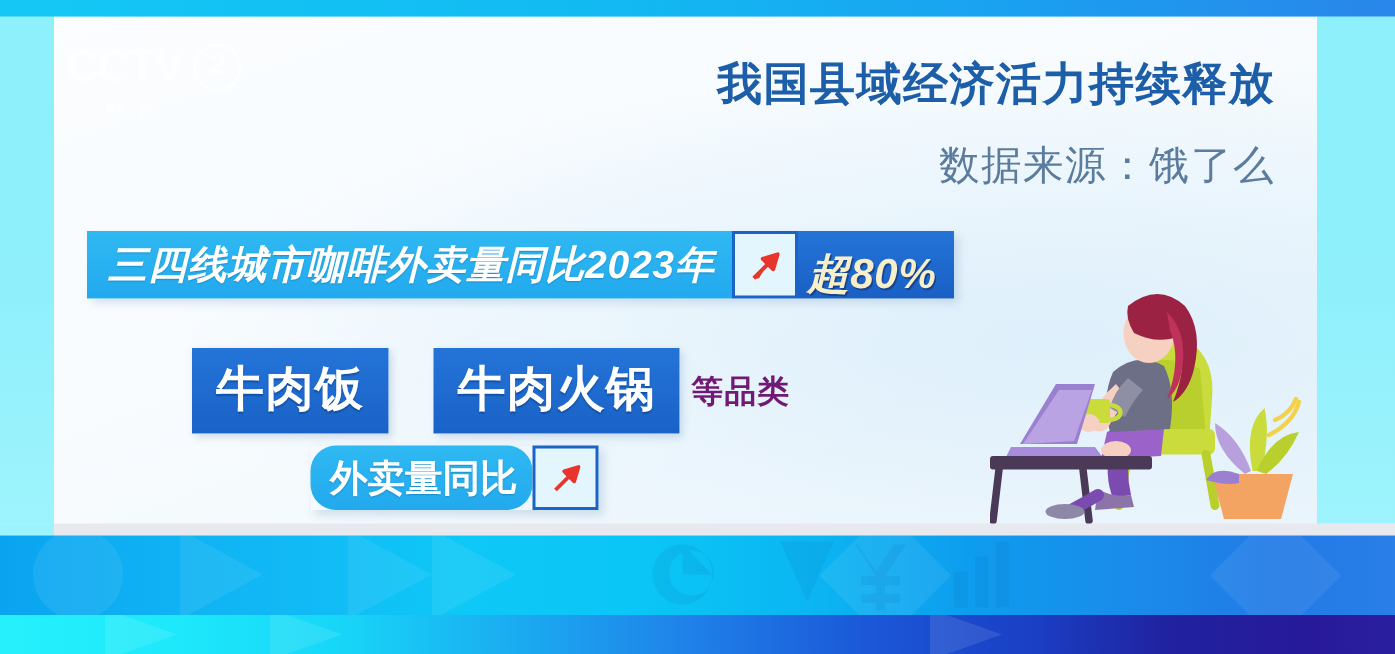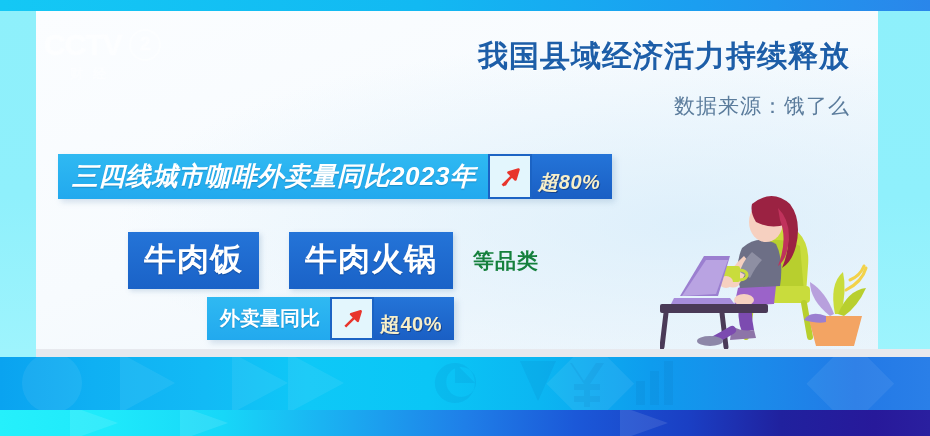--- a/index.html
+++ b/index.html
@@ -92,21 +92,21 @@
     font-weight: bold;
     letter-spacing: 1px;
     color: #1d5ea8;
     text-shadow: 0 1px 0 rgba(255,255,255,0.7);
   }
   .subhead {
     position: absolute;
     left: 430px; top: 92px;
     width: 420px;
     text-align: right;
-    font-size: 21px;
+    font-size: 27px;
     color: #5b7c9c;
     letter-spacing: 1px;
   }
 
   
   .row1 {
     position: absolute;
     left: 58px; top: 154px;
     height: 45px;
     display: flex;
@@ -133,21 +133,21 @@
     display: flex;
     align-items: center;
     justify-content: center;
   }
   .arrow-box svg { display: block; }
   .pct-box {
     background: linear-gradient(180deg,#2474d8 0%, #1a5fc4 100%);
     display: flex;
     align-items: center;
     padding: 12px 12px 0 6px;
-    font-size: 20px;
+    font-size: 28px;
     font-weight: bold;
     color: #f7efc9;
     letter-spacing: 0.5px;
     text-shadow: 1px 1px 0 rgba(20,50,110,0.65);
   }
 
   
   .row2 {
     position: absolute;
     left: 128px; top: 232px;
@@ -158,47 +158,48 @@
     background: linear-gradient(180deg,#2474d8 0%, #1a62c7 100%);
     color: #ffffff;
     font-size: 32px;
     font-weight: bold;
     letter-spacing: 1px;
     padding: 6px 16px 7px 16px;
     margin-right: 30px;
     box-shadow: 2px 2px 5px rgba(110,150,185,0.3);
     text-shadow: 0 1px 1px rgba(0,40,95,0.4);
   }
-  .tag.last { margin-right: 16px; }
+  .tag.last { margin-right: 4px; }
   .row2-suffix {
     font-size: 21px;
     font-weight: bold;
-    color: #15803d;
+    color: #701a75;
     margin-left: 4px;
     letter-spacing: 1px;
   }
 
   
   .row3 {
     position: absolute;
     left: 207px; top: 297px;
     height: 43px;
     display: flex;
     align-items: stretch;
     box-shadow: 3px 3px 6px rgba(110,150,185,0.28);
   }
   .row3-text {
     background: linear-gradient(180deg,#2fb9f2 0%, #22a9ee 100%);
     color: #ffffff;
-    font-size: 20px;
+    font-size: 25px;
     font-weight: bold;
     display: flex;
     align-items: center;
     padding: 0 10px 0 13px;
     text-shadow: 0 1px 1px rgba(0,70,120,0.32);
+    border-radius: 17px;
   }
 
   
   .illo {
     position: absolute;
     left: 660px; top: 178px;
     width: 215px; height: 172px;
   }
 
   
@@ -273,21 +274,20 @@
     <div class="row2-suffix">等品类</div>
   </div>
 
   <div class="row3">
     <div class="row3-text">外卖量同比</div>
     <div class="arrow-box">
       <svg width="25" height="25" viewBox="0 0 26 26" aria-hidden="true">
         <path d="M5.5 21.5 L15 12 L11.5 8.5 L21.5 5.5 L18.5 15.5 L15 12" fill="#e8352c" stroke="#e8352c" stroke-width="2.6" stroke-linejoin="round"></path>
       </svg>
     </div>
-    <div class="pct-box">超40%</div>
   </div>
 
   <div class="illo">
     <svg width="215" height="172" viewBox="0 0 215 172" aria-hidden="true">
 
       <path d="M104 52 q22 -10 34 2 q12 12 10 34 l-2 28 l-46 2 z" fill="#c9dc3c"></path>
       <path d="M96 64 q26 -6 44 4 l4 46 l-54 2 z" fill="#b8cf2e"></path>
       <rect x="88" y="108" width="62" height="17" rx="4" fill="#c9dc3c"></rect>
       <path d="M92 125 l-6 34" stroke="#b8cf2e" stroke-width="6" stroke-linecap="round"></path>
       <path d="M144 125 l6 34" stroke="#b8cf2e" stroke-width="6" stroke-linecap="round"></path>

